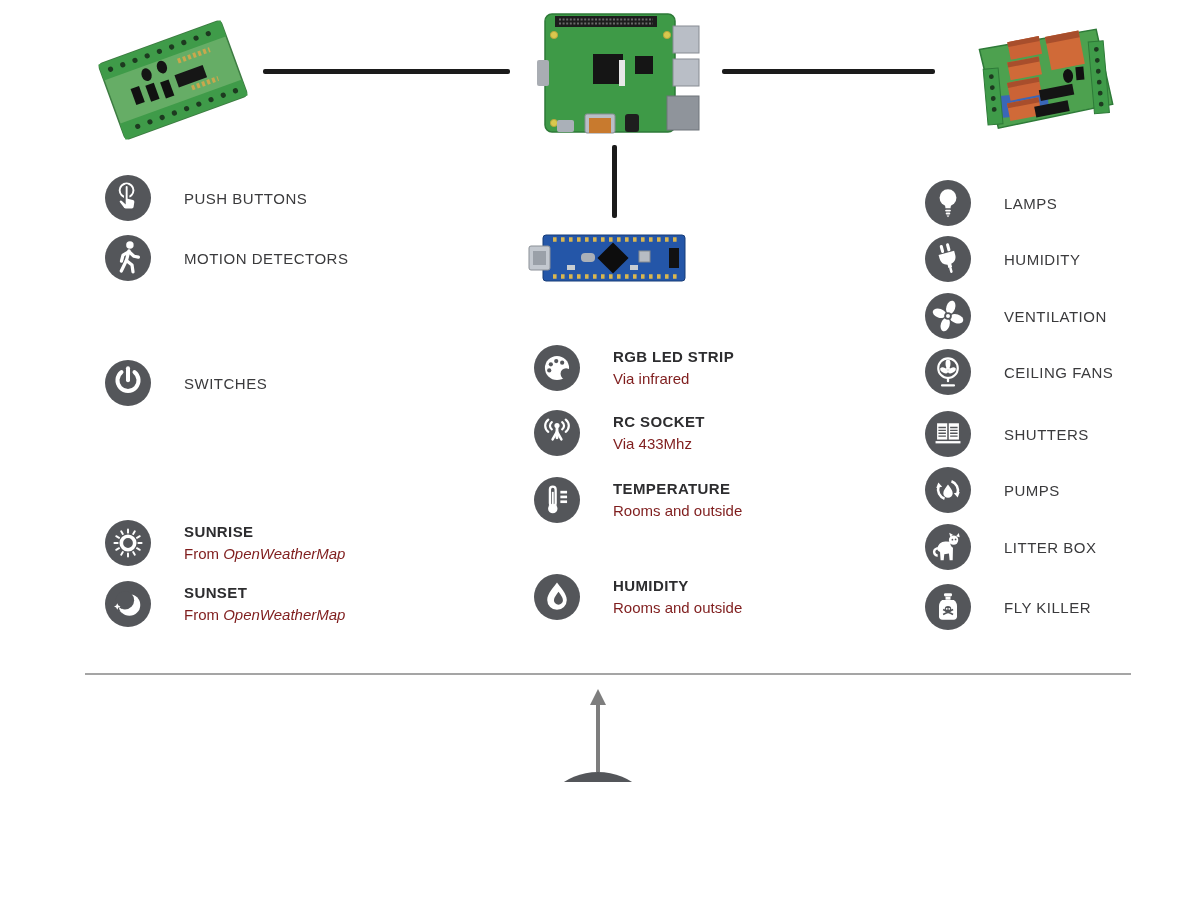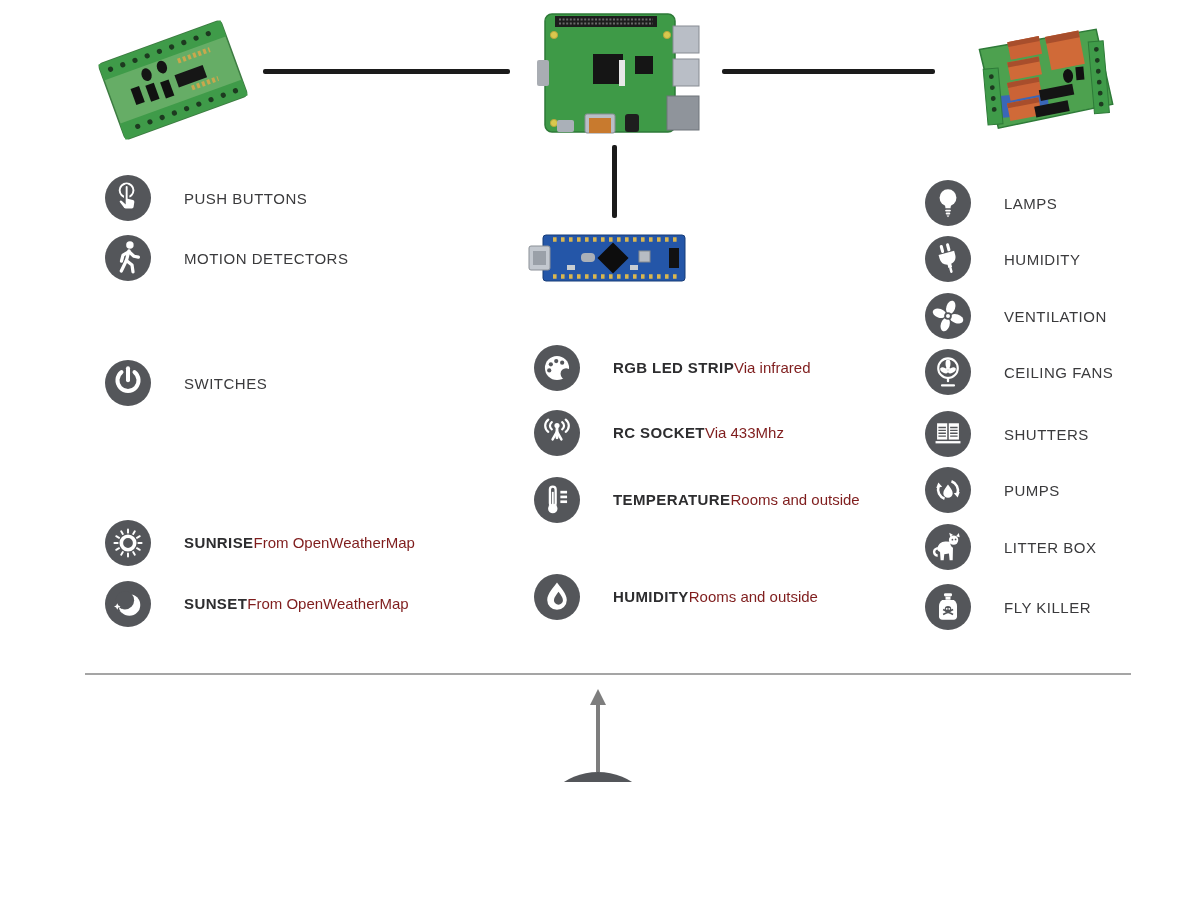--- a/index.html
+++ b/index.html
@@ -5,24 +5,24 @@
 *{margin:0;padding:0;box-sizing:border-box}
 html,body{background:#fff}
 body{font-family:"Liberation Sans",sans-serif;color:#3c3c3e}
 .canvas{position:relative;width:1200px;height:782px;background:#fff;overflow:hidden}
 .abs{position:absolute}
 .row{position:absolute;display:flex;align-items:center;gap:33px}
 .icircle{width:46px;height:46px;border-radius:50%;background:#54565a;flex:0 0 46px}
 .icircle svg{display:block;width:46px;height:46px}
 .lbl{font-size:15px;letter-spacing:.5px;color:#3a3a3c;white-space:nowrap}
 .ind{margin-left:0}
-.tcol{display:flex;flex-direction:row;justify-content:flex-start}
+.tcol{display:flex;flex-direction:column;justify-content:flex-start}
 .ttl{font-size:15px;font-weight:bold;letter-spacing:.4px;color:#2d2d2f;line-height:1.5;white-space:nowrap}
 .sub{font-size:15px;color:#7f1d1d;line-height:1.5;white-space:nowrap}
-.src{}
+.src{font-style:italic}
 .hline{position:absolute;height:5px;background:#1b1b1b;border-radius:2px}
 .vline{position:absolute;width:5px;background:#1b1b1b;border-radius:2px}
 .divider{position:absolute;left:85px;top:673px;width:1046px;height:2px;background:#a5a5a5}
 .arrow-shaft{position:absolute;left:596px;top:704px;width:4px;height:68px;background:#7e7e7e}
 .arrow-head{position:absolute;left:590px;top:689px;width:0;height:0;
   border-left:8px solid transparent;border-right:8px solid transparent;border-bottom:16px solid #7e7e7e}
 .photo svg{display:block}
 </style>
 </head>
 <body>

